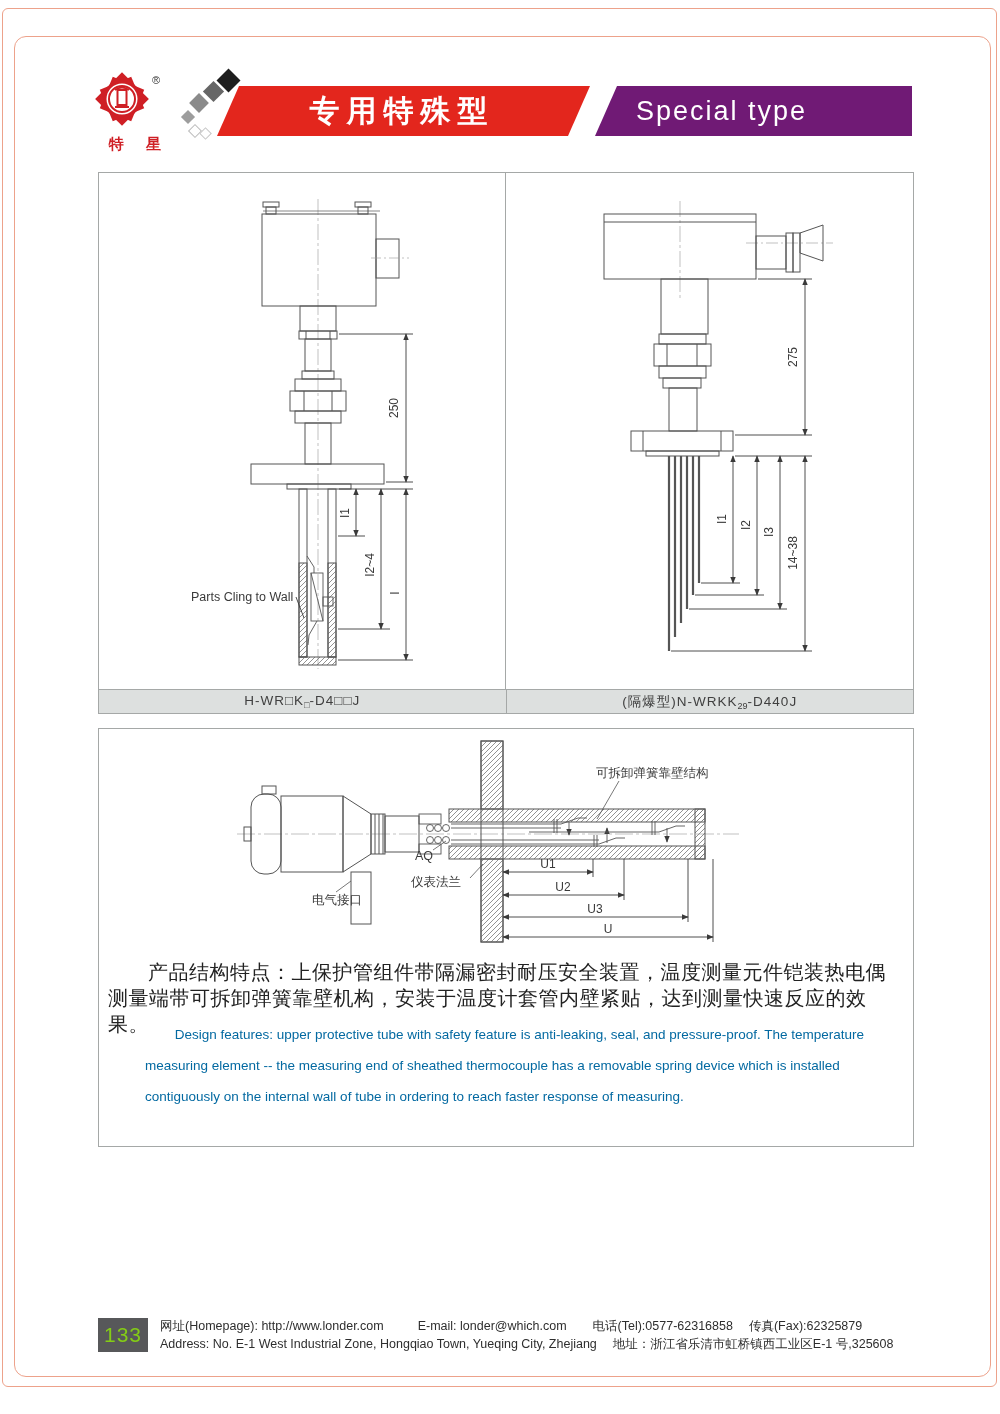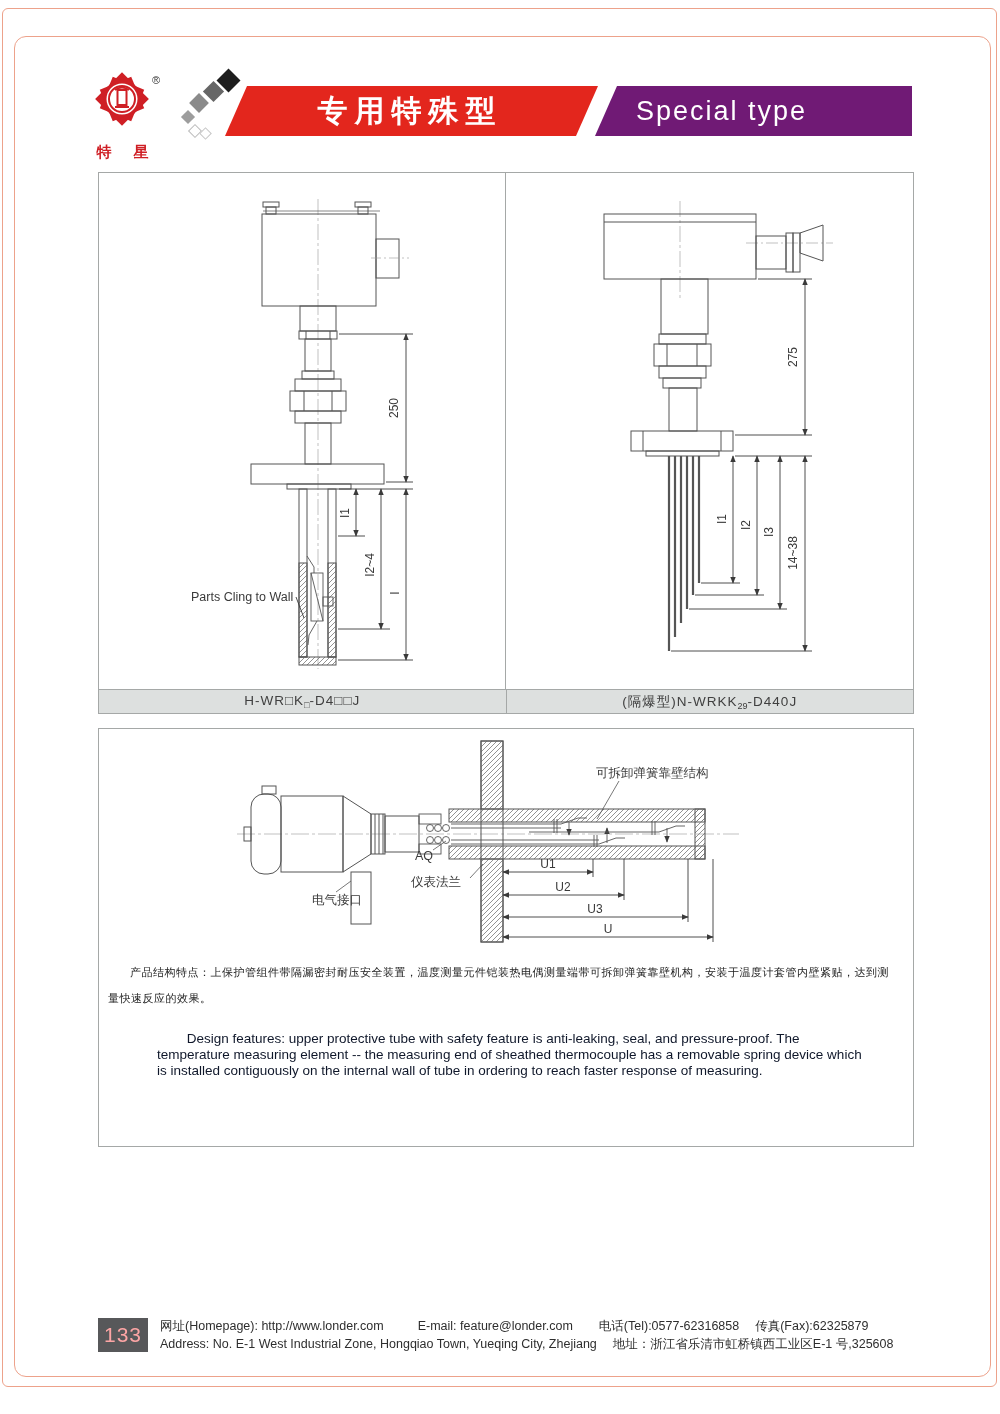--- a/index.html
+++ b/index.html
@@ -8,23 +8,23 @@
     font-family:"Liberation Sans","DejaVu Sans",sans-serif;color:#333;overflow:hidden;
   }
   
   .frame-outer{position:absolute;left:2px;top:8px;width:993px;height:1377px;
     border:1.5px solid #eda28b;border-radius:6px;}
   .frame-inner{position:absolute;left:14px;top:36px;width:975px;height:1339px;
     border:1.5px solid #eda28b;border-radius:12px;}
 
   
   .logo{position:absolute;left:84px;top:72px;width:86px;height:72px;text-align:center;}
-  .logo-cn{color:#cf1f25;font-weight:bold;font-size:15px;letter-spacing:9px;margin-top:13px;display:block;}
+  .logo-cn{color:#cf1f25;font-weight:bold;font-size:15px;letter-spacing:9px;margin-top:5px;display:block;text-align:right;}
   .diamond{position:absolute;transform:rotate(45deg);}
-  .banner-red{position:absolute;left:220px;top:86px;width:380px;height:50px;background:#e3261d;
+  .banner-red{position:absolute;left:212px;top:86px;width:380px;height:50px;background:#e3261d;
     -webkit-clip-path:polygon(27px 0,378px 0,356px 50px,5px 50px);
     clip-path:polygon(27px 0,378px 0,356px 50px,5px 50px);
     display:flex;align-items:center;justify-content:center;}
   .banner-red span{color:#fff;font-size:30px;font-weight:bold;letter-spacing:7px;}
   .banner-gray{position:absolute;left:590px;top:86px;width:322px;height:50px;background:#701a75;
     -webkit-clip-path:polygon(27px 0,322px 0,322px 50px,5px 50px);
     clip-path:polygon(27px 0,322px 0,322px 50px,5px 50px);
     display:flex;align-items:center;}
   .banner-gray span{color:#fff;font-size:27px;letter-spacing:2px;padding-left:46px;}
 
@@ -33,35 +33,35 @@
   .panel-top{left:98px;top:172px;width:814px;height:540px;}
   .panel-top .divider{position:absolute;left:406px;top:0;width:1px;height:100%;background:#a5a8a7;}
   .cap-row{position:absolute;left:0;bottom:0;width:100%;height:23px;background:#dde0df;
     border-top:1px solid #a5a8a7;display:flex;}
   .cap-cell{flex:1;display:flex;align-items:center;justify-content:center;
     font-size:13.5px;color:#404040;letter-spacing:1px;}
   .cap-cell+.cap-cell{border-left:1px solid #a5a8a7;}
   .sub{font-size:9px;vertical-align:-3px;letter-spacing:0;}
 
   .panel-main{left:98px;top:728px;width:814px;height:417px;}
-  .desc-cn{position:absolute;left:9px;right:16px;top:230px;margin:0;font-size:11px;
+  .desc-cn{position:absolute;left:9px;right:16px;top:230px;margin:0;font-size:20px;
     line-height:26px;color:#222;text-indent:2em;letter-spacing:0.5px;}
-  .desc-en{position:absolute;left:46px;right:38px;top:290px;margin:12px;font-size:13.5px;
-    line-height:16px;color:#0f172a;text-indent:2.2em;}
+  .desc-en{position:absolute;left:46px;right:38px;top:290px;margin:0;font-size:13.5px;
+    line-height:31px;color:#0369a1;text-indent:2.2em;}
   .cap-bar{position:absolute;left:0;bottom:0;width:100%;height:29px;background:#dde0df;
     border-top:1px solid #a5a8a7;display:flex;align-items:center;justify-content:center;
     font-size:13.5px;color:#3c3c3c;letter-spacing:1px;}
 
   svg text{font-family:"Liberation Sans","DejaVu Sans",sans-serif;fill:#333;}
   .dimtxt{font-size:12px;fill:#3a3a3a;}
   .lbltxt{font-size:12.5px;fill:#3a3a3a;}
 
   
   .page-num{position:absolute;left:98px;top:1318px;width:50px;height:34px;background:#57585a;
-    color:#fca5a5;font-size:21px;display:flex;align-items:center;justify-content:center;letter-spacing:1px;}
+    color:#84cc16;font-size:21px;display:flex;align-items:center;justify-content:center;letter-spacing:1px;}
   .contact{position:absolute;left:160px;top:1317px;font-size:12.5px;color:#2e2e2e;line-height:18px;}
   .contact .row{white-space:nowrap;}
   .contact .gap-l{margin-right:34px;} .contact .gap-m{margin-right:26px;} .contact .gap-s{margin-right:16px;}
 </style>
 </head>
 <body>
 
 <div class="frame-outer"></div>
 <div class="frame-inner"></div>
 
@@ -363,18 +363,18 @@
   <p class="desc-cn">产品结构特点：上保护管组件带隔漏密封耐压安全装置，温度测量元件铠装热电偶测量端带可拆卸弹簧靠壁机构，安装于温度计套管内壁紧贴，达到测量快速反应的效果。</p>
   <p class="desc-en">Design features: upper protective tube with safety feature is anti-leaking, seal, and pressure-proof. The temperature measuring element -- the measuring end of sheathed thermocouple has a removable spring device which is installed contiguously on the internal wall of tube in ordering to reach faster response of measuring.</p>
 
 </div>
 
 <div class="page-num">
   <span>133</span>
 </div>
 <div class="contact">
   <div class="row">
-    <span class="gap-l">网址(Homepage): http://www.londer.com</span><span class="gap-m">E-mail: feature@londer.com</span><span class="gap-s">电话(Tel):0577-62316858</span><span>传真(Fax):62325879</span>
+    <span class="gap-l">网址(Homepage): http://www.londer.com</span><span class="gap-m">E-mail: londer@which.com</span><span class="gap-s">电话(Tel):0577-62316858</span><span>传真(Fax):62325879</span>
   </div>
   <div class="row">
     <span class="gap-s">Address: No. E-1 West Industrial Zone, Hongqiao Town, Yueqing City, Zhejiang</span><span>地址：浙江省乐清市虹桥镇西工业区E-1 号,325608</span>
   </div>
 </div>
 
 </body></html>

